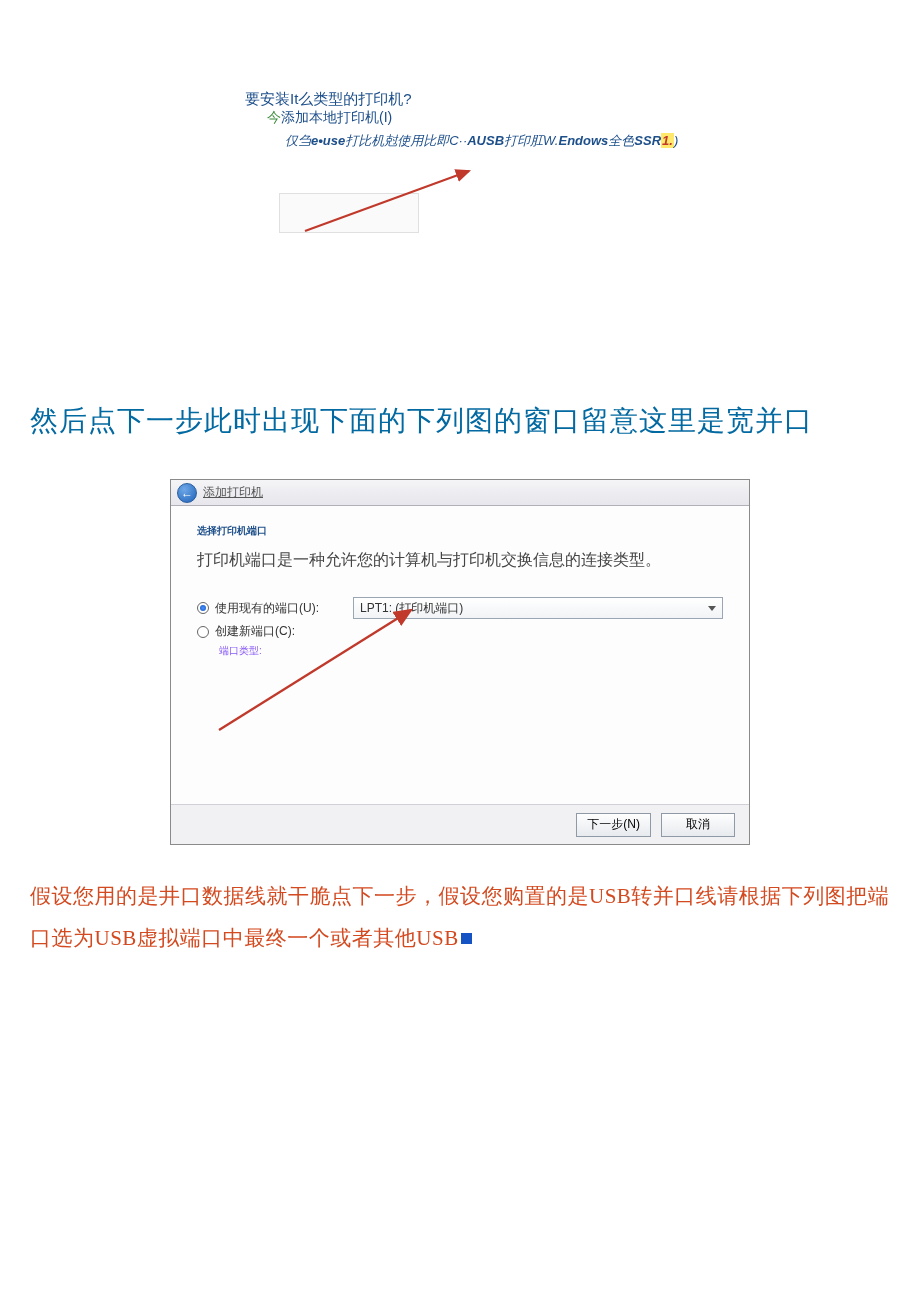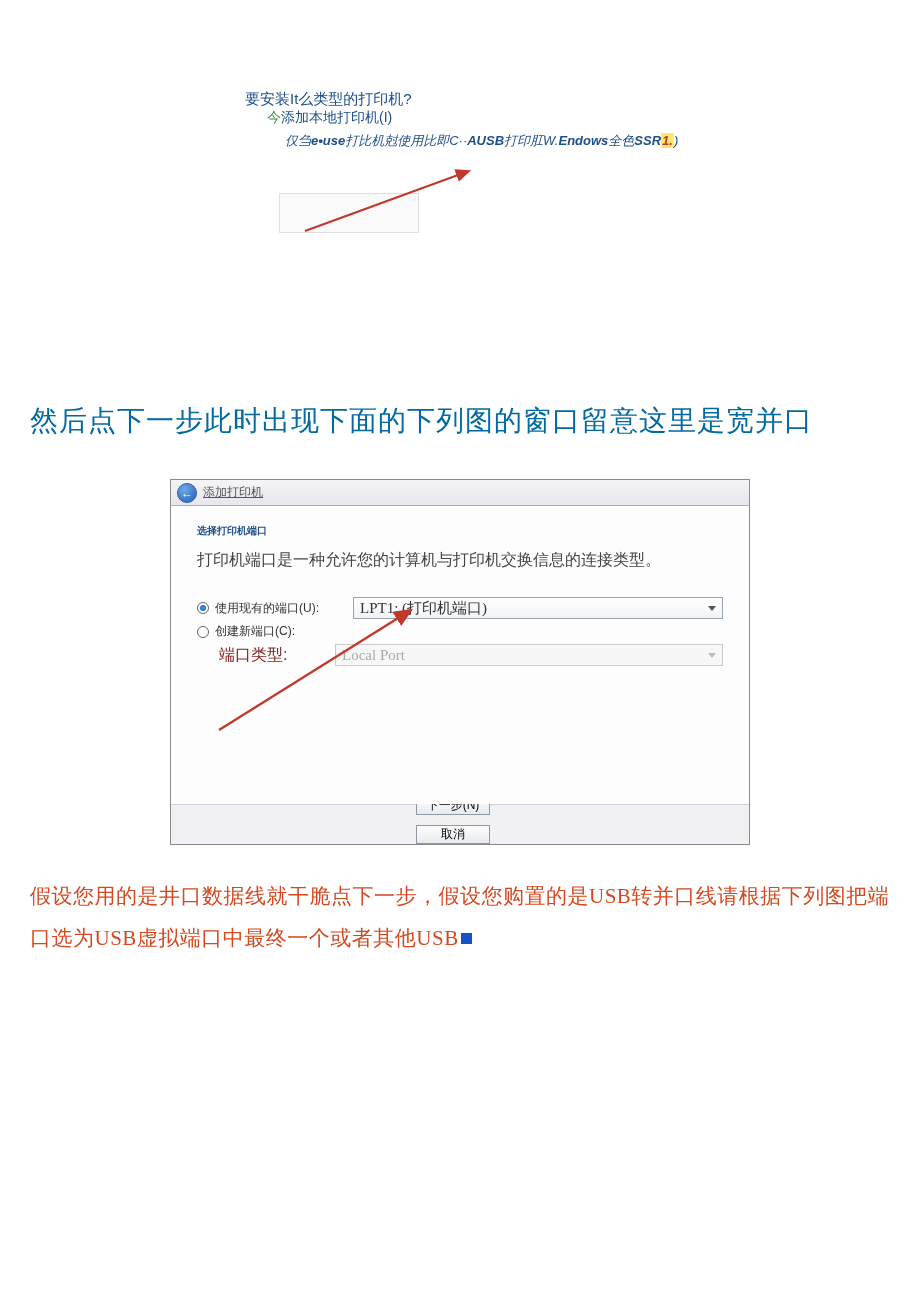--- a/index.html
+++ b/index.html
@@ -74,35 +74,35 @@
   }
   .row .radio.checked::after {
     content: ""; width: 6px; height: 6px; border-radius: 50%;
     background: radial-gradient(#4a90ff,#1256c0);
   }
   .row .lbl { width: 138px; }
   .sel {
     flex: 1; height: 22px; border: 1px solid #9aa6b3;
     background: linear-gradient(#fff,#f1f3f6);
     display: flex; align-items: center; justify-content: space-between;
-    padding: 0 6px; font-size: 15px; color: #333; font-family: Liberation Serif, serif;
+    padding: 0 6px; font-size: 12px; color: #333;
   }
   .sel .caret {
     width: 0; height: 0; border-left: 4px solid transparent; border-right: 4px solid transparent;
     border-top: 5px solid #555;
   }
   .sel.disabled { color: #aaa; border-color: #ccc; background: #f7f7f7; }
   .sel.disabled .caret { border-top-color: #bbb; }
   .sub-indent { margin-left: 22px; }
-  .sub-indent .slabel { width: 116px; font-size: 16px; color: #7f1d1d; }
+  .sub-indent .slabel { width: 116px; font-size: 10px; color: #8b5cf6; }
 
   .dlg-footer {
     border-top: 1px solid #d0d0d6; background: #f1f1f4;
     height: 40px; display: flex; align-items: center; justify-content: flex-end;
-    padding-right: 14px; gap: 10px; flex-direction: column;
+    padding-right: 14px; gap: 10px;
   }
   .btn {
     min-width: 74px; height: 24px; font-size: 12px;
     border: 1px solid #8f9aa6; background: linear-gradient(#fefefe,#e7eaee);
     display: flex; align-items: center; justify-content: center;
     padding: 0 10px;
   }
 
   .arrow2-svg { position: absolute; left: 44px; top: 98px; pointer-events: none; }
 
@@ -170,24 +170,20 @@
       </div>
     </div>
 
     <div class="row">
       <span class="radio"></span>
       <span class="lbl">创建新端口(C):</span>
     </div>
 
     <div class="row sub-indent">
       <span class="slabel">端口类型:</span>
-      <div class="sel disabled">
-        <span>Local Port</span>
-        <span class="caret"></span>
-      </div>
     </div>
 
     <svg class="arrow2-svg" width="220" height="130">
       <defs>
         <marker id="ah2" markerWidth="9" markerHeight="9" refX="7" refY="3.5" orient="auto">
           <path d="M0,0 L8,3.5 L0,7 Z" fill="#c0392b"></path>
         </marker>
       </defs>
       <line x1="4" y1="126" x2="196" y2="6" stroke="#c0392b" stroke-width="2.4" marker-end="url(#ah2)"></line>
     </svg>

